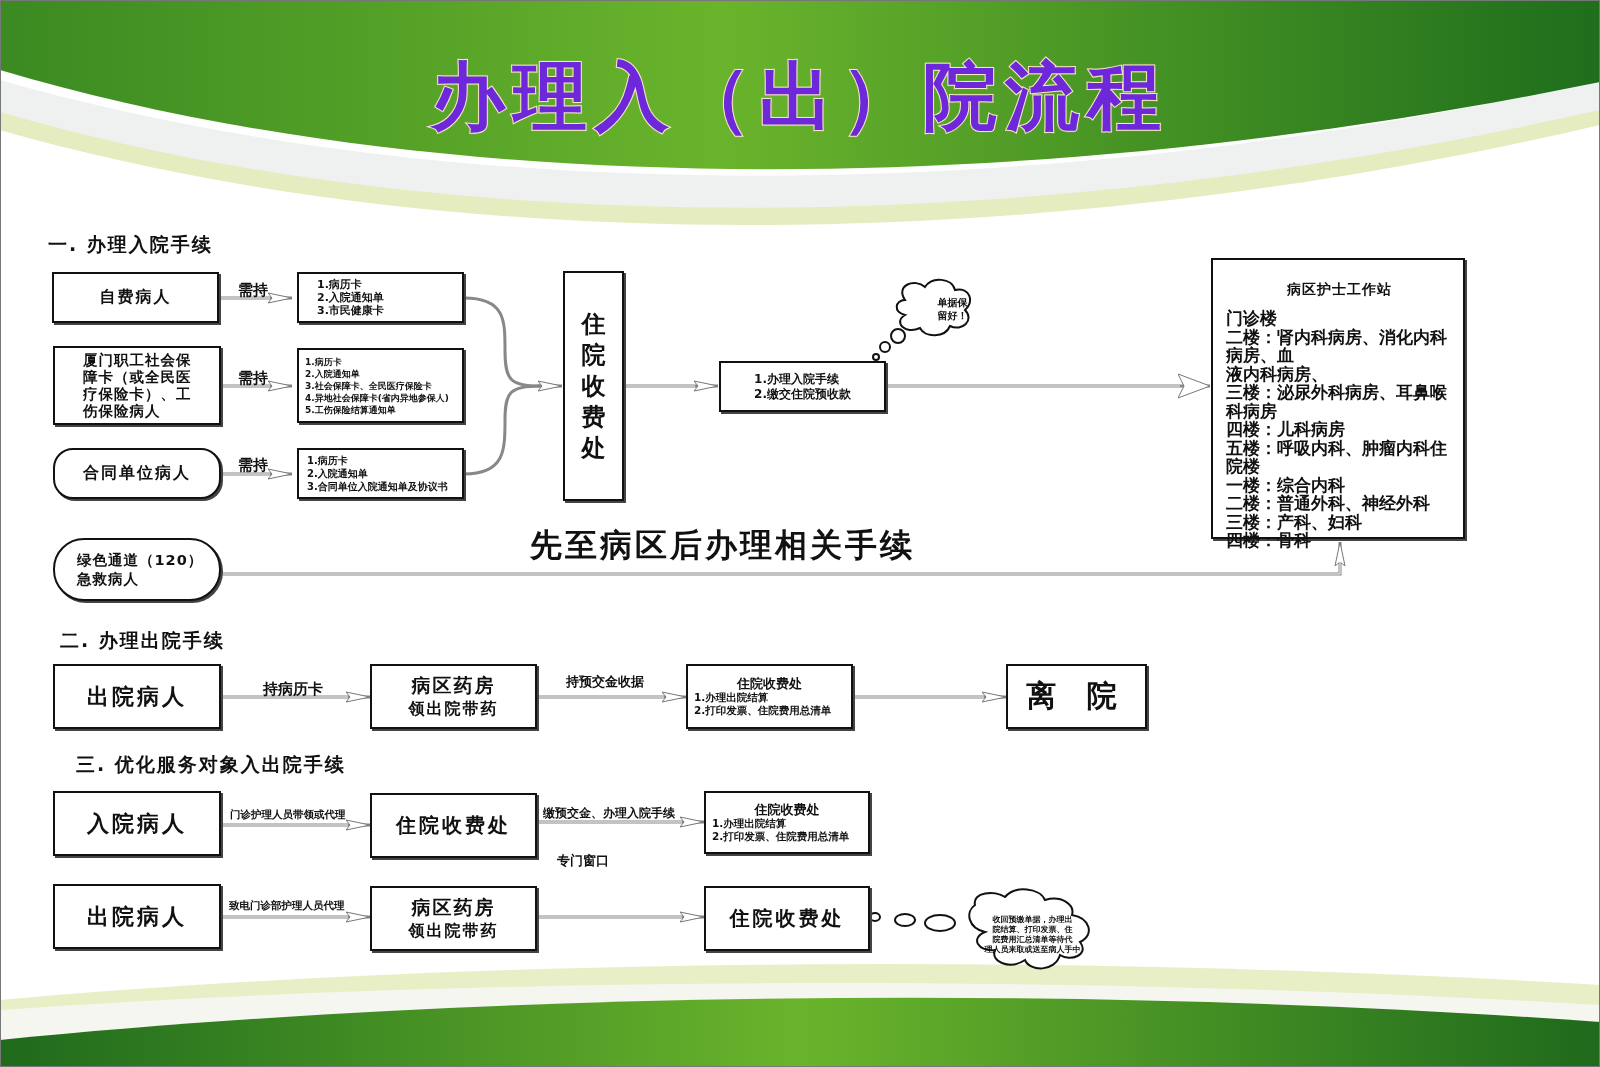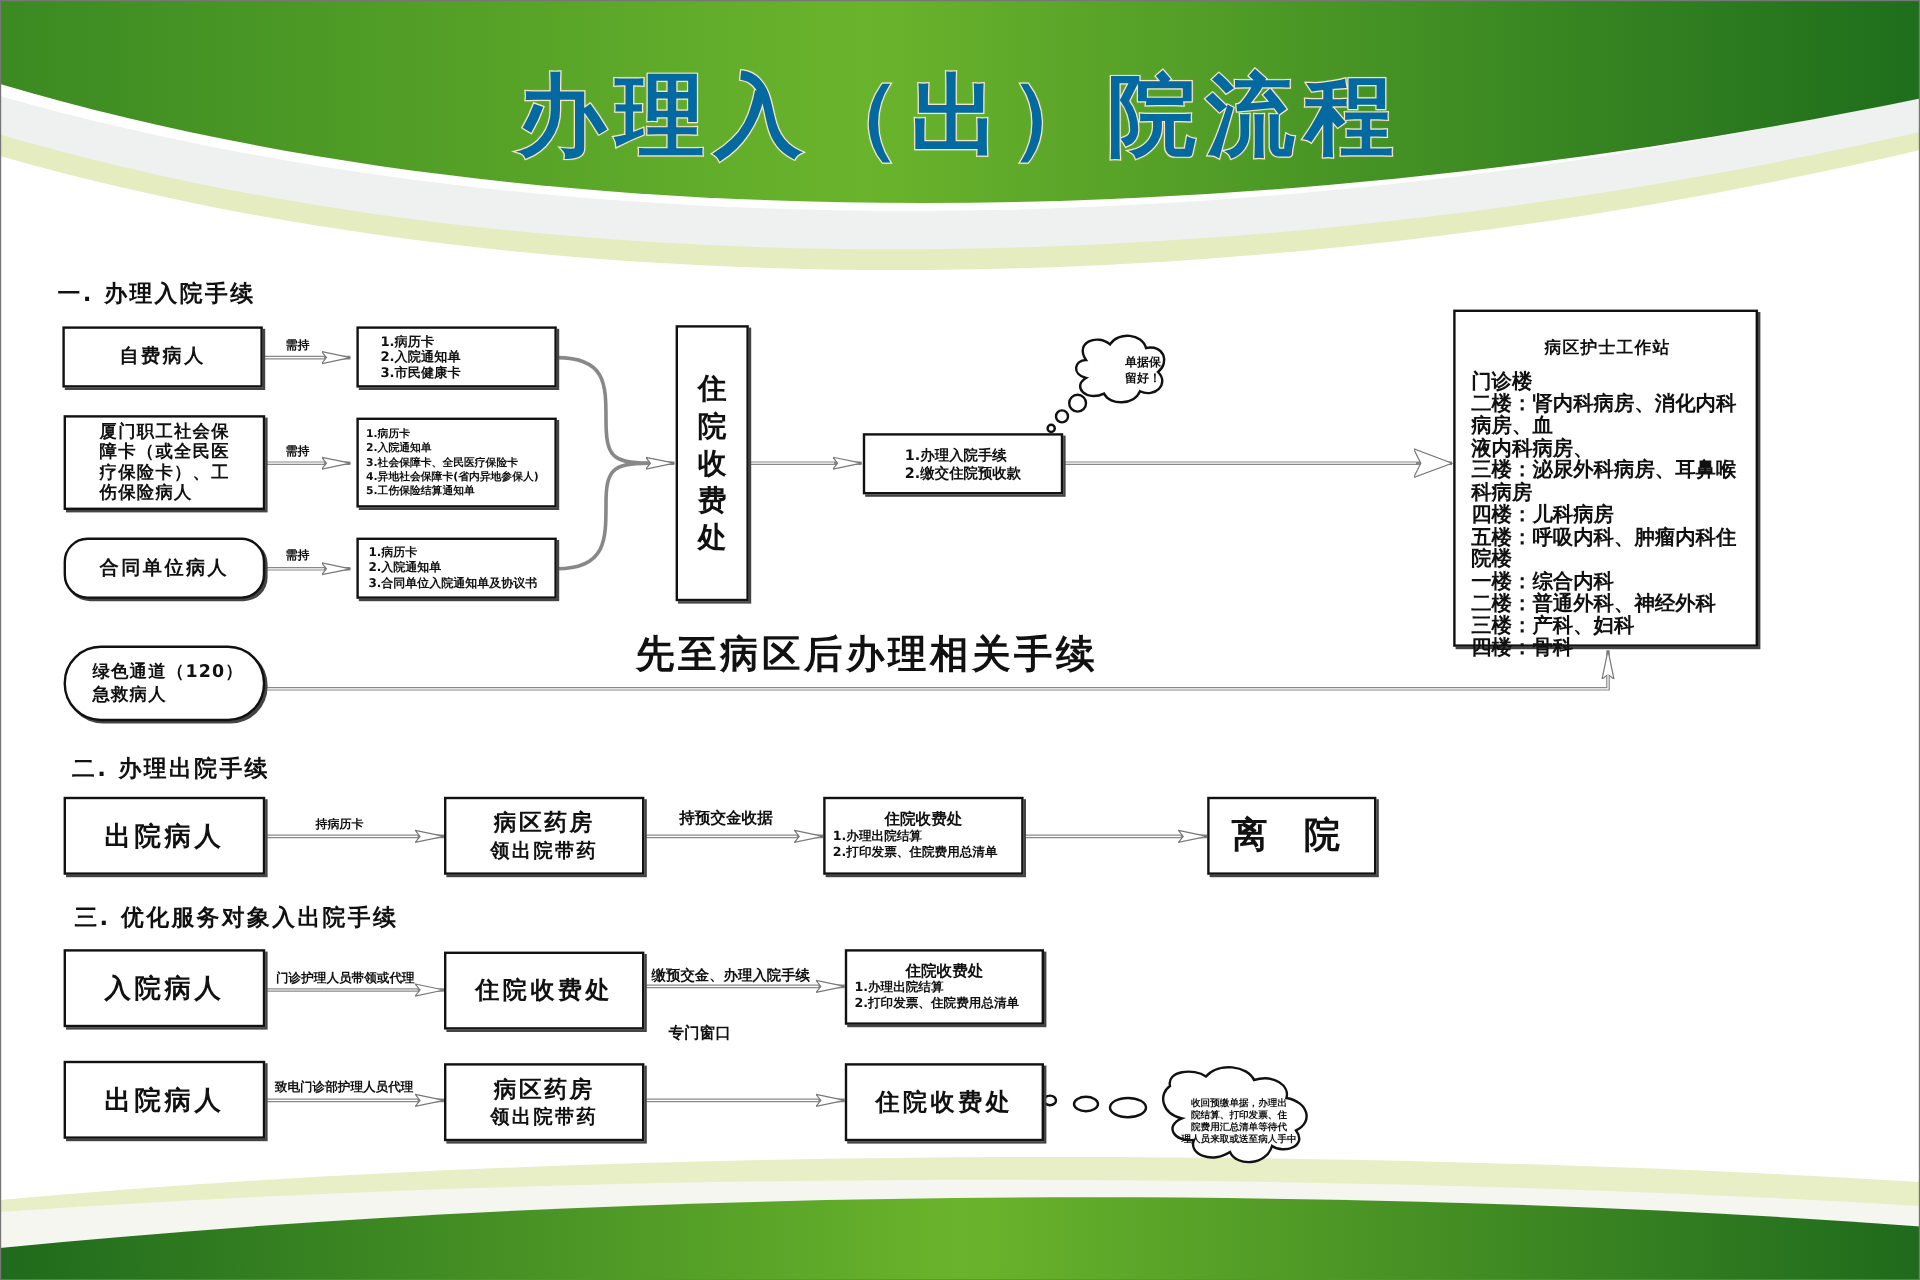--- a/index.html
+++ b/index.html
@@ -6,38 +6,38 @@
   body {
     width: 1600px; height: 1067px; position: relative; overflow: hidden;
     background: #ffffff;
     font-family: "DejaVu Sans", "Liberation Sans", sans-serif;
     color: #111;
   }
   .frame { position: absolute; inset: 0; border: 1px solid #777; box-sizing: border-box; pointer-events: none; }
   svg.bg { position: absolute; left: 0; top: 0; }
   .title {
     position: absolute; left: 0; width: 1600px; top: 48px; text-align: center;
-    font-size: 74px; font-weight: bold; color: #0369a1; letter-spacing: 8px;
+    font-size: 74px; font-weight: bold; color: #6d28d9; letter-spacing: 8px;
     -webkit-text-stroke: 2px #fbe7c8; paint-order: stroke fill;
     text-shadow: 0 0 2px #f6e3c0;
   }
   .sec-title { position: absolute; font-size: 19px; font-weight: bold; letter-spacing: 2px; }
   .box {
     position: absolute; border: 2px solid #111; background: #fff; box-sizing: border-box;
     box-shadow: 2px 2px 0 #444;
     display: flex; flex-direction: column; justify-content: center;
   }
   .box.center { align-items: center; text-align: center; }
   .lbl-big { font-size: 19px; font-weight: bold; letter-spacing: 2px; }
   .lbl-xl { font-size: 22px; font-weight: bold; letter-spacing: 3px; }
   .lbl-huge { font-size: 30px; font-weight: bold; letter-spacing: 10px; }
   .list { font-size: 10px; font-weight: bold; line-height: 13px; padding-left: 8px; }
   .list.l { font-size: 11px; line-height: 13px; padding-left: 18px; }
   .list.s { font-size: 9px; line-height: 12px; }
-  .small-lbl { position: absolute; font-size: 10px; font-weight: bold; }
+  .small-lbl { position: absolute; font-size: 15px; font-weight: bold; }
   .vert { font-size: 24px; font-weight: bold; line-height: 31px; text-align: center; }
   .big-note { position: absolute; font-size: 32px; font-weight: bold; letter-spacing: 3px; }
   .station-title { font-size: 14px; font-weight: bold; text-align: center; margin: 0 0 10px 0; letter-spacing: 1px; }
   .station-line { font-size: 17px; font-weight: bold; line-height: 18.5px; }
   .cloud-text { position: absolute; font-size: 8px; font-weight: bold; text-align: center; line-height: 10px; }
   .mid-label { font-size: 13px; font-weight: bold; text-align: center; line-height: 15px; }
 </style>
 </head>
 <body>
 
@@ -237,21 +237,21 @@
   <div class="mid-label">住院收费处</div>
   <div class="list" style="padding-left:6px; font-size:10.5px;">
     <div>1.办理出院结算</div>
     <div>2.打印发票、住院费用总清单</div>
   </div>
 </div>
 <div class="box center" style="left:1006px; top:664px; width:141px; height:65px;">
   <div class="lbl-huge">离 院</div>
 </div>
 
-<div class="sec-title" style="left:62px; top:752px;">三.  优化服务对象入出院手续</div>
+<div class="sec-title" style="left:76px; top:752px;">三.  优化服务对象入出院手续</div>
 
 <div class="box center" style="left:53px; top:791px; width:168px; height:65px;">
   <div class="lbl-xl">入院病人</div>
 </div>
 <div class="small-lbl" style="left:230px; top:808px; font-size:10.5px;">门诊护理人员带领或代理</div>
 <div class="box center" style="left:370px; top:793px; width:167px; height:65px;">
   <div class="lbl-xl" style="font-size:20px;">住院收费处</div>
 </div>
 <div class="small-lbl" style="left:543px; top:805px; font-size:12px;">缴预交金、办理入院手续</div>
 <div class="small-lbl" style="left:557px; top:852px; font-size:13px;">专门窗口</div>

